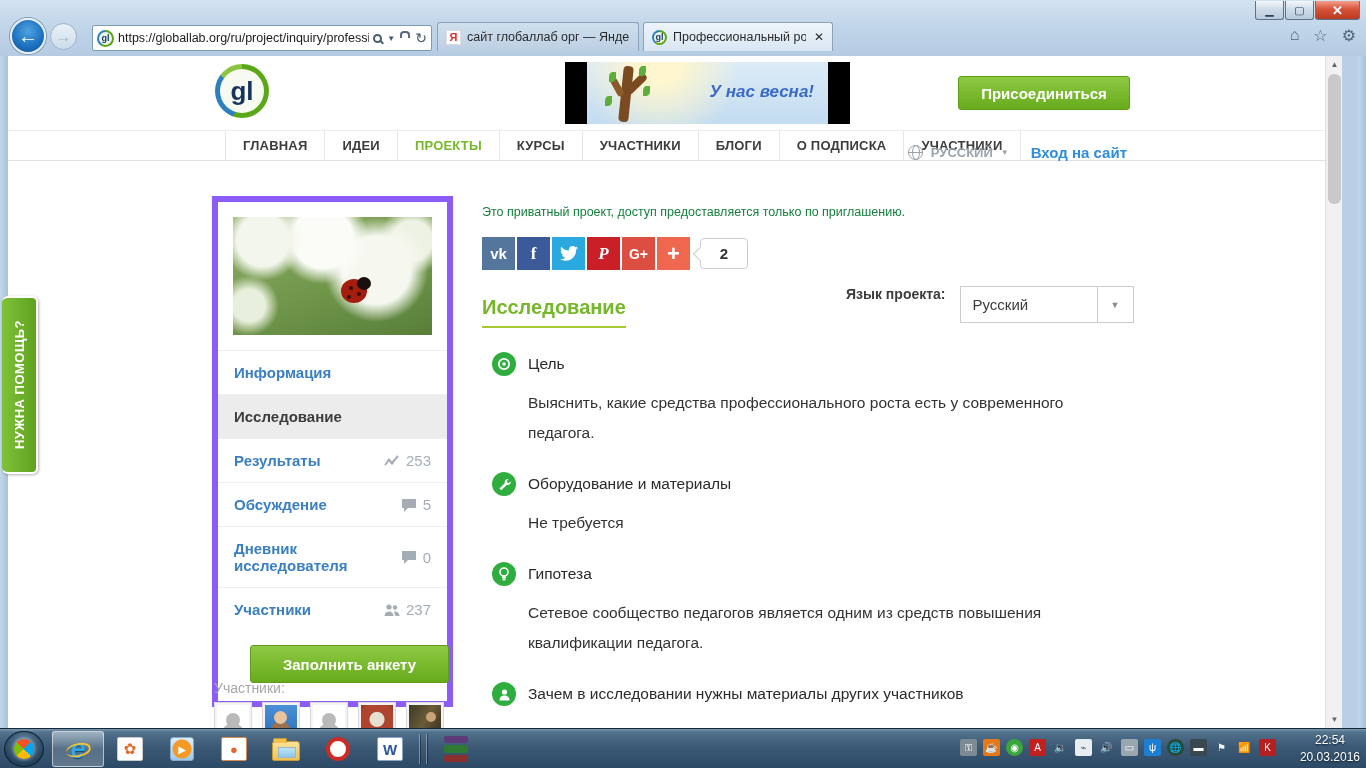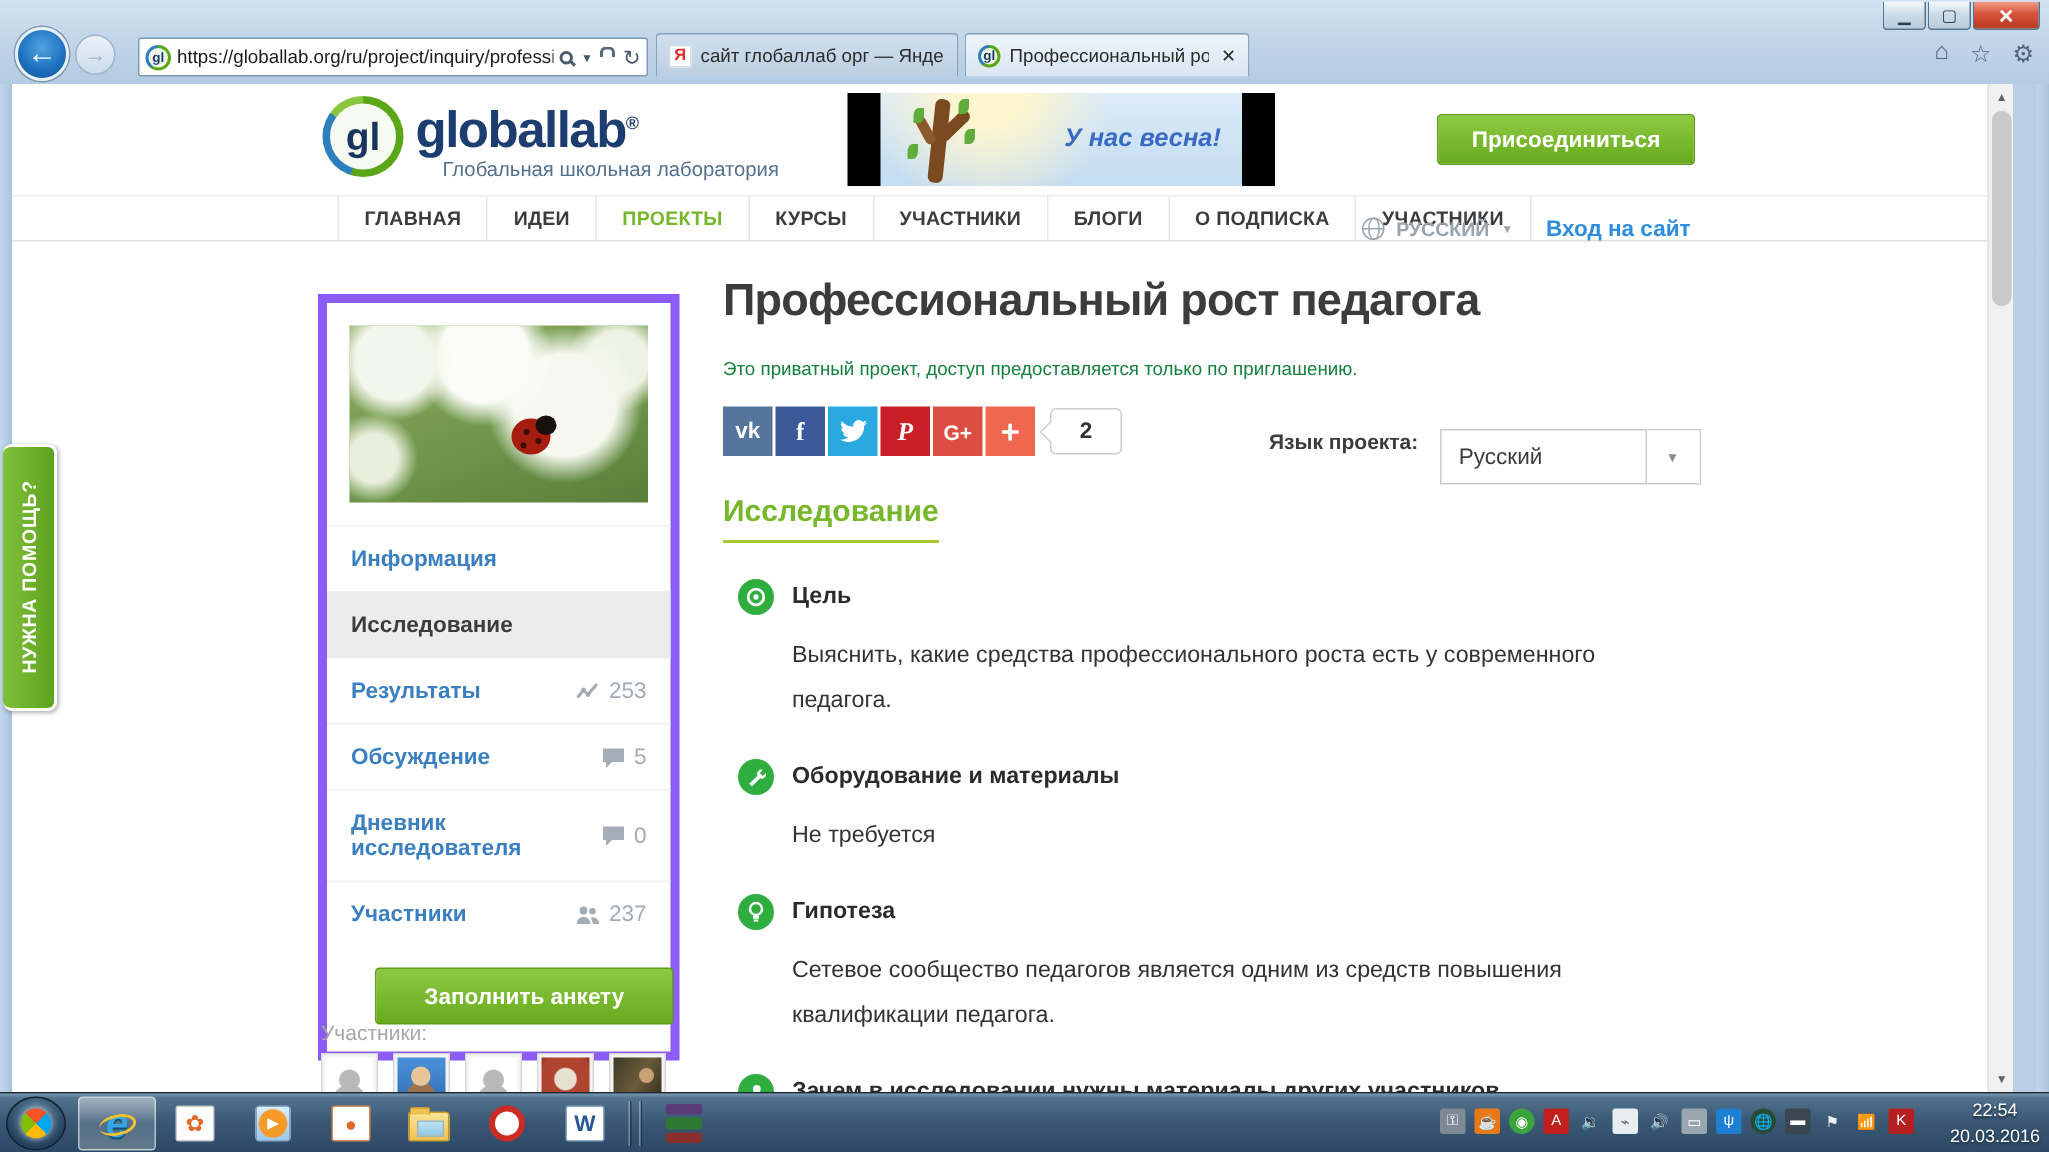--- a/index.html
+++ b/index.html
@@ -166,21 +166,21 @@
   .lang-select { width:174px; height:37px; border:1px solid #ccc; background:#fff; display:flex; align-items:center; }
   .lang-select .value { flex:1; font-size:15px; color:#3c3c3c; padding-left:12px; }
   .lang-select .dd { width:36px; height:100%; border-left:1px solid #ccc; display:flex; align-items:center;
     justify-content:center; color:#8a8a8a; font-size:9px; background:#fff; }
   .section-h { margin-top:26px; display:inline-block; font-size:20px; font-weight:bold; color:#76b82a;
     padding-bottom:7px; border-bottom:2px solid #a8c832; }
   .ritem { margin-left:10px; margin-top:24px; }
   .ritem-head { display:flex; align-items:center; gap:12px; }
   .gcirc { width:24px; height:24px; border-radius:50%; background:#2fae3f; flex:none;
     display:flex; align-items:center; justify-content:center; }
-  .ritem-title { font-size:15.5px; font-weight:bold; color:#2b2b2b; }
+  .ritem-title { font-size:15.5px; font-weight:normal; color:#2b2b2b; }
   .ritem-text { margin:12px 0 0 36px; font-size:15.5px; color:#333; line-height:30px; max-width:585px; }
 
   
   .taskbar { position:absolute; left:0; bottom:0; width:1366px; height:40px;
     background:linear-gradient(180deg,#7b98b0 0%,#51718c 8%,#3c5a76 45%,#2c4a66 100%);
     border-top:1px solid #16293a; }
   .start-orb { position:absolute; left:4px; top:2px; width:40px; height:36px; border-radius:50%;
     background:radial-gradient(circle at 50% 35%,#6d90ab,#24415c 70%); border:1px solid #10202e;
     display:flex; align-items:center; justify-content:center; }
   .orb-flag { width:20px; height:20px; border-radius:50%; overflow:hidden;
@@ -263,24 +263,20 @@
 </div>
 
 <div class="frame-side left"></div>
 <div class="frame-side right"></div>
 
 <div class="viewport">
 
   <div class="site-header">
     <div class="logo">
       <div class="logo-circle"></div>
-      <div class="logo-words">
-        <div class="big"><span>globallab</span><sup>®</sup></div>
-        <div class="sub">Глобальная школьная лаборатория</div>
-      </div>
     </div>
     <div class="banner">
       <div class="banner-inner">
         <div class="tree"></div>
         <div class="leaf" style="left:22px; top:10px;"></div>
         <div class="leaf" style="left:52px; top:4px;"></div>
         <div class="leaf" style="left:18px; top:34px;"></div>
         <div class="leaf" style="left:56px; top:24px;"></div>
         <div class="banner-text">У нас весна!</div>
       </div>
@@ -376,21 +372,20 @@
       </div>
     <div class="avatar ph-red">
         <div class="inner"></div>
       </div>
     <div class="avatar ph-dark">
         <div class="inner"></div>
       </div>
   </div>
 
   <div class="main">
-    <h1 class="page-title">Профессиональный рост педагога</h1>
     <div class="privacy">Это приватный проект, доступ предоставляется только по приглашению.</div>
 
     <div class="share-row">
       <div class="soc" style="background:#54759c; font-size:15px;">vk</div>
       <div class="soc" style="background:#3c5a99; font-family:'Liberation Serif',serif;">f</div>
       <div class="soc" style="background:#2aa9e0;">
         <svg width="18" height="15" viewBox="0 0 24 20">
             <path d="M24 2.4c-.9.4-1.8.7-2.8.8 1-.6 1.8-1.6 2.2-2.7-1 .6-2 1-3.1 1.2C19.4.7 18.1 0 16.7 0c-2.7 0-4.9 2.2-4.9 4.9 0 .4 0 .8.1 1.1C7.7 5.8 4.1 3.9 1.7 1c-.4.7-.7 1.6-.7 2.5 0 1.7.9 3.2 2.2 4.1-.8 0-1.6-.2-2.2-.6v.1c0 2.4 1.7 4.4 3.9 4.8-.4.1-.8.2-1.3.2-.3 0-.6 0-.9-.1.6 2 2.4 3.4 4.6 3.4-1.7 1.3-3.8 2.1-6.1 2.1-.4 0-.8 0-1.2-.1 2.2 1.4 4.8 2.2 7.5 2.2 9.1 0 14-7.5 14-14v-.6c1-.7 1.8-1.6 2.5-2.6z" fill="#fff"></path>
           </svg>
       </div>

